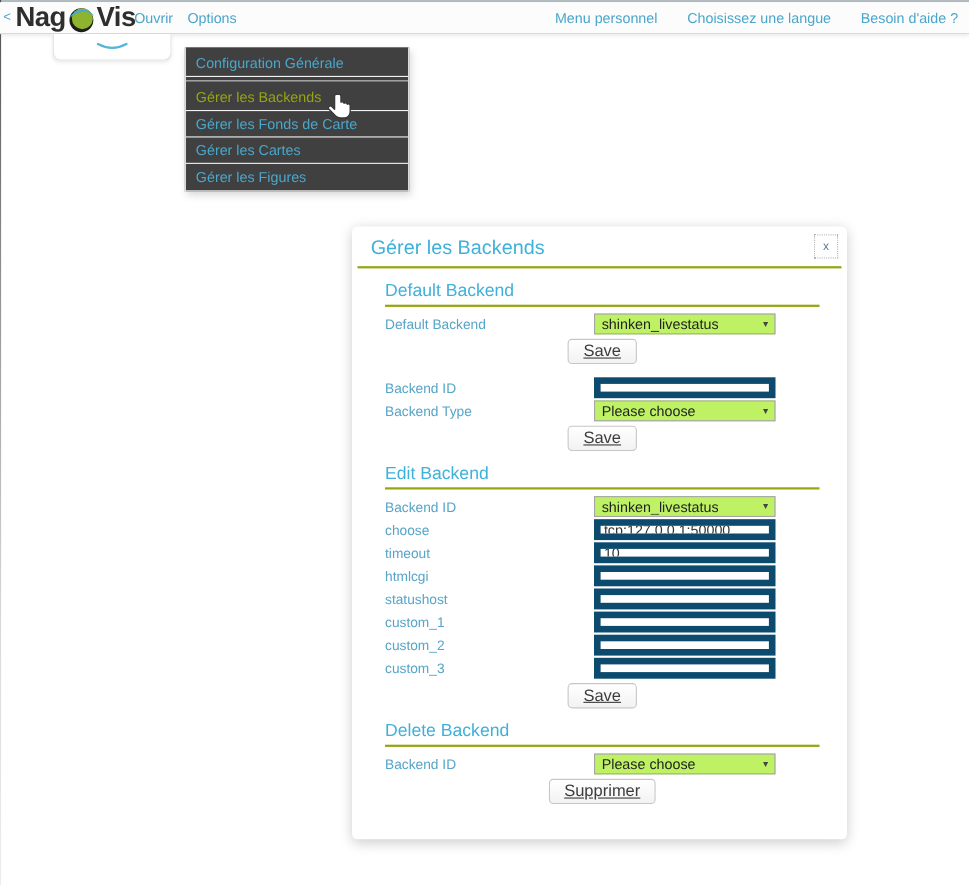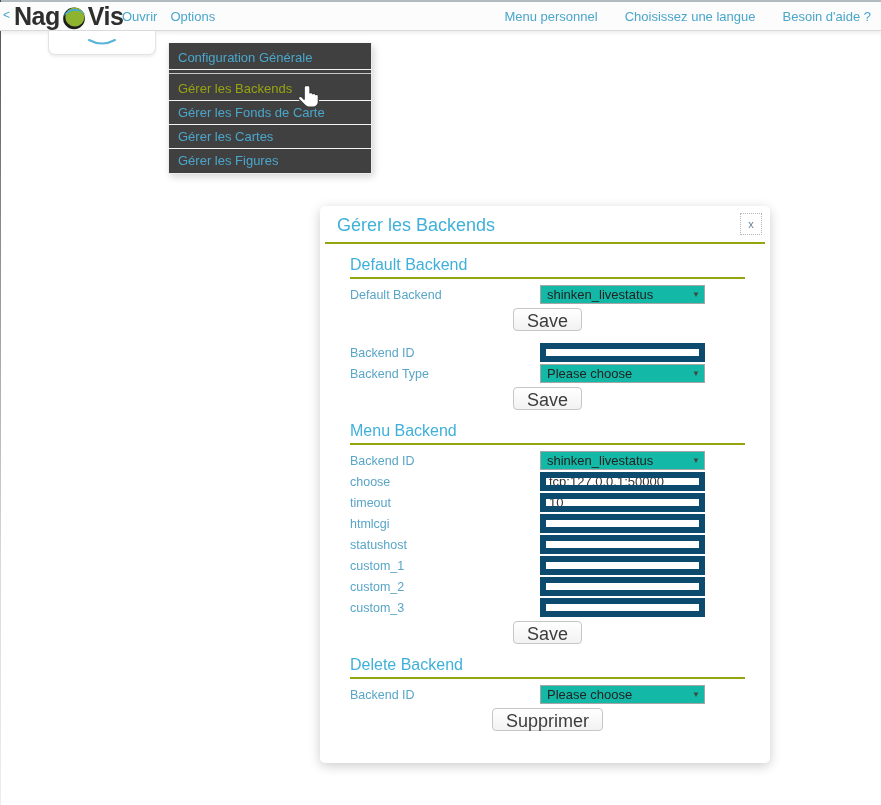--- a/index.html
+++ b/index.html
@@ -53,29 +53,29 @@
   .dlg-section{margin:12px;}
   .sec-title{margin:8px 0 0 0;padding-bottom:3px;border-bottom:2px solid #95a50d;
              font-size:16px;font-weight:normal;color:#3fb0da;}
   .dlg-section .sec-title{margin-top:8px;}
   .dlg-section:first-child .sec-title{margin-top:9px;}
   .form-row{display:flex;align-items:center;height:19px;margin:2px 0;}
   .form-row:first-of-type{margin-top:6px;}
   .row-label{width:190px;color:#58a5c8;font-size:12.5px;}
   .text-input{width:165px;height:19px;box-sizing:border-box;border:6px solid #0c4a6e;
               font-size:13px;color:#333;padding:1px 3px;font-family:"Liberation Sans",sans-serif;background:#fff;}
-  .select{width:165px;height:19px;box-sizing:border-box;border:1px solid #a6a6a6;background:#14b8a6;
+  .select{width:165px;height:19px;box-sizing:border-box;border:1px solid #a6a6a6;background:#bef264;
           display:flex;align-items:center;justify-content:space-between;padding:0 4px 0 6px;
           font-size:13px;color:#222;cursor:pointer;}
   .sel-value{white-space:nowrap;overflow:hidden;}
   .sel-arrow{font-size:8px;color:#444;margin-left:4px;}
   .btn-row{text-align:center;margin:4px 0 6px 0;}
   .btn{border:1px solid #c6c6c6;border-radius:4px;background:linear-gradient(#ffffff,#f2f2f2);
-       font-size:18px;color:#3c3c3c;padding:2px 13px;height:23px;cursor:pointer;
-       font-family:"Liberation Sans",sans-serif;}
+       font-size:15px;color:#3c3c3c;padding:2px 13px;height:23px;cursor:pointer;
+       font-family:"Liberation Sans",sans-serif;text-decoration:underline;}
 </style>
 </head>
 <body>
 
 <div class="stage">
   <div class="edge-top"></div>
   <div class="edge-left"></div>
 
   <header class="topbar">
     <span class="back">&lt;</span>
@@ -143,21 +143,21 @@
           <div class="form-row">
             <span class="row-label">Backend Type</span>
             <div class="select">
               <span class="sel-value">Please choose</span>
               <span class="sel-arrow">▼</span>
             </div>
           </div>
           <div class="btn-row"><button class="btn">Save</button></div>
         </section>
         <section class="dlg-section">
-          <h2 class="sec-title">Menu Backend</h2>
+          <h2 class="sec-title">Edit Backend</h2>
           <div class="form-row">
             <span class="row-label">Backend ID</span>
             <div class="select">
               <span class="sel-value">shinken_livestatus</span>
               <span class="sel-arrow">▼</span>
             </div>
           </div>
           <div class="form-row">
             <span class="row-label">choose</span>
             <input class="text-input" value="tcp:127.0.0.1:50000" style="">

